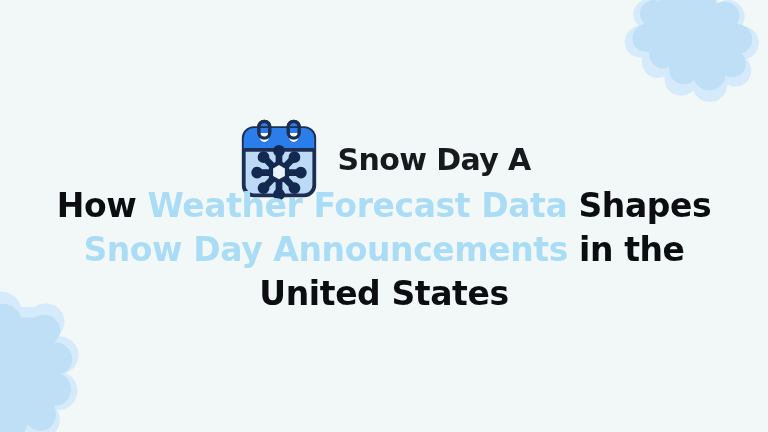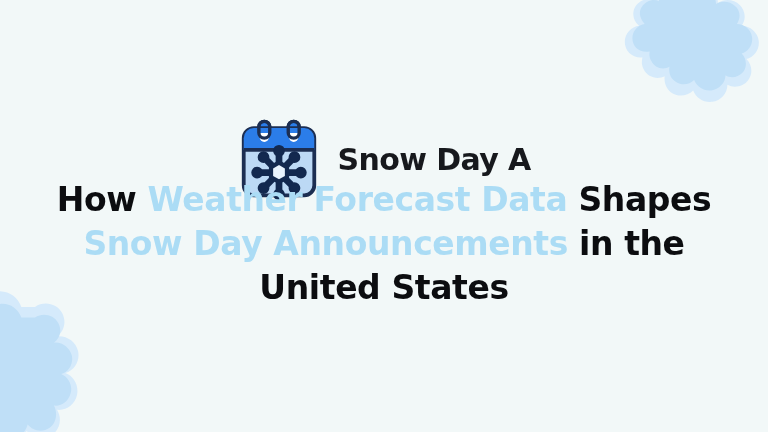--- a/index.html
+++ b/index.html
@@ -95,21 +95,21 @@
     font-weight: 700;
     letter-spacing: 0.2px;
     color: #1d3f73;
     margin-top: 4px;
     white-space: nowrap;
   }
 
   
   .headline {
     position: absolute;
-    top: 178px;
+    top: 184px;
     left: 50%;
     transform: translateX(-50%);
     width: 690px;
     text-align: center;
     font-family: "DejaVu Sans", sans-serif;
     font-size: 33px;
     font-weight: 700;
     line-height: 1.34;
     letter-spacing: -0.4px;
     color: #0c0d10;

